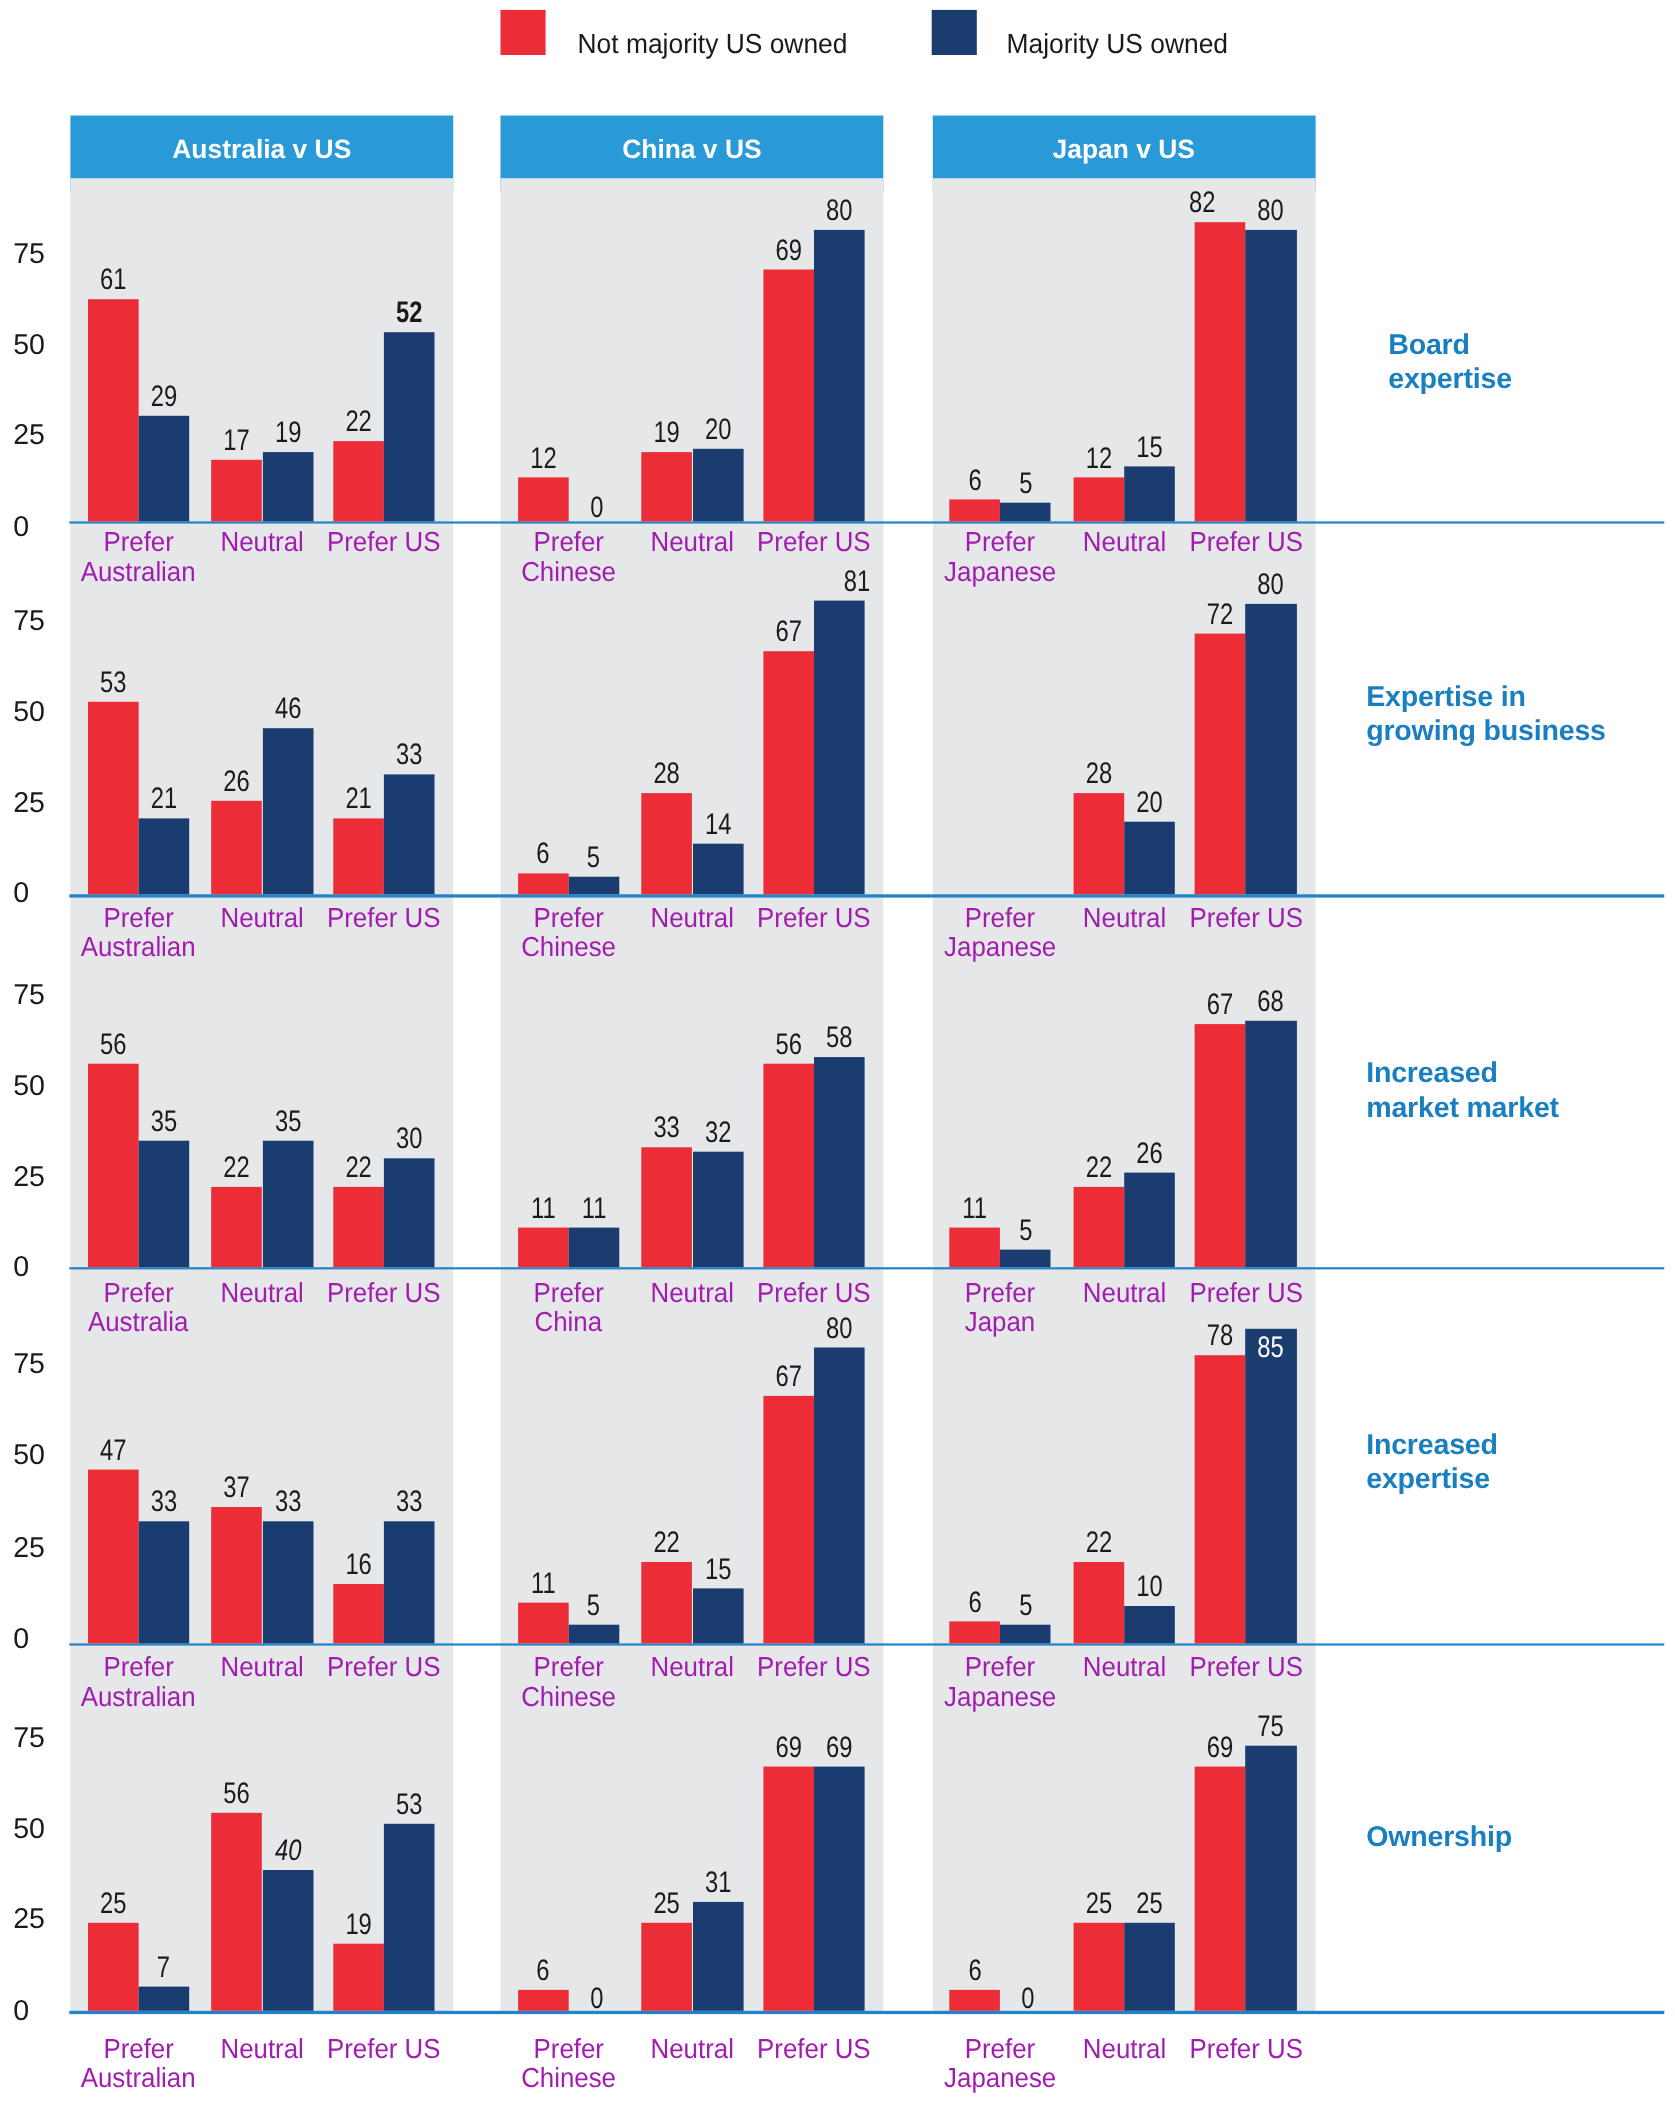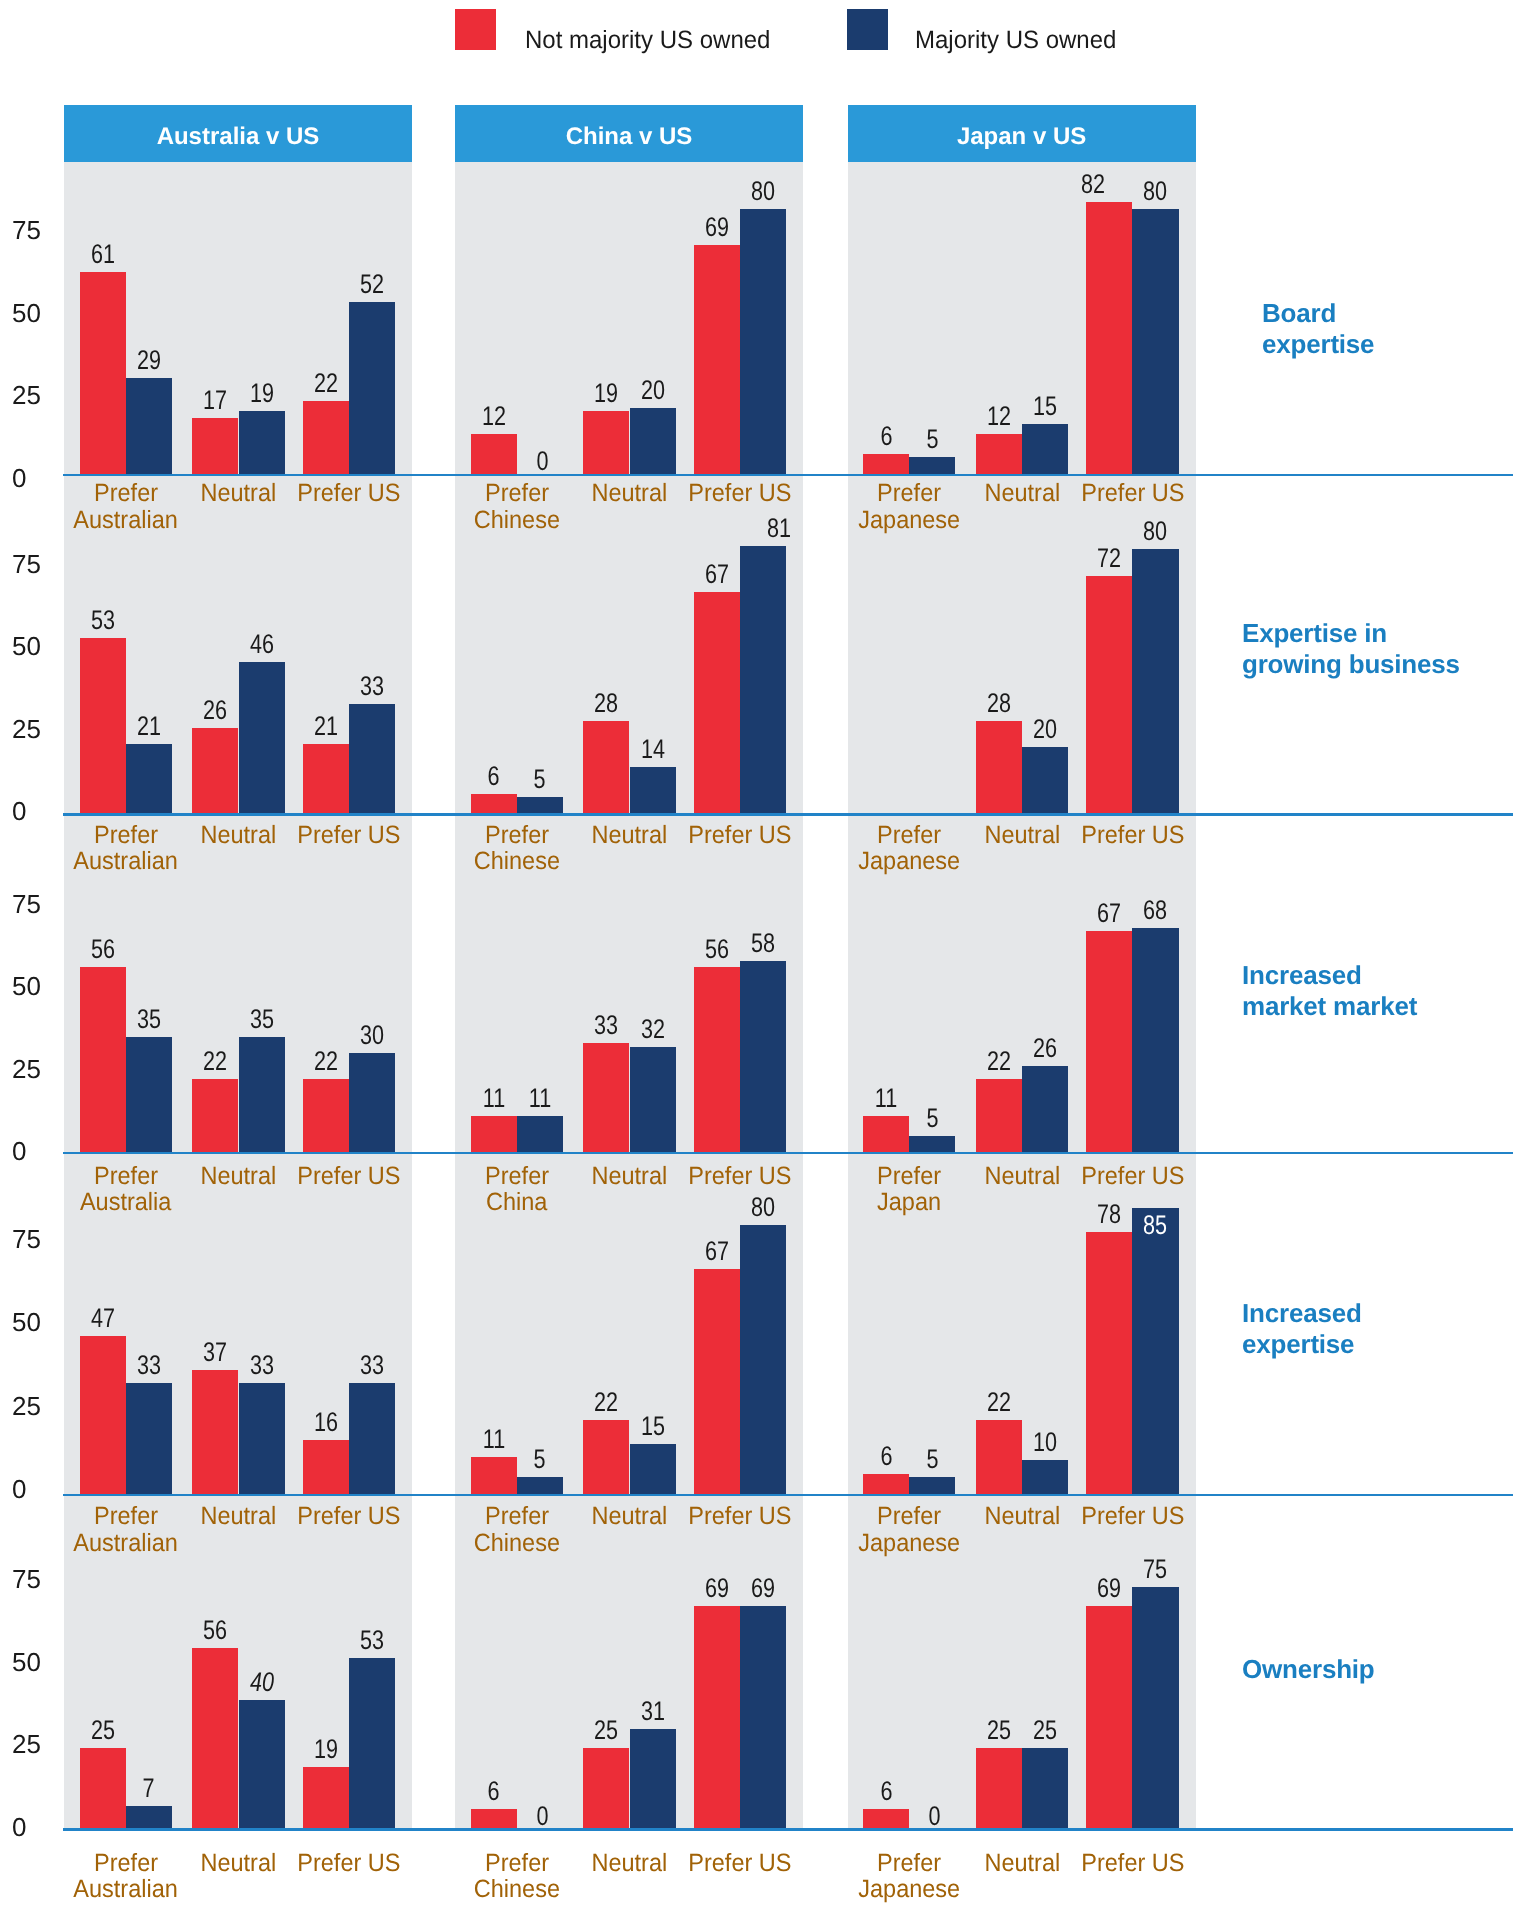--- a/index.html
+++ b/index.html
@@ -18,21 +18,21 @@
      font-weight:bold;font-size:24px;line-height:64px;text-align:center;margin-top:12px;}
   .panel-bg{position:absolute;background:#E5E7E9;}
   .axis-line{position:absolute;height:2.6px;background:#2183C8;left:63px;width:1450px;}
   .ytick{position:absolute;font-size:26px;line-height:26px;text-align:left;color:#1A1A1A;}
   .bar{position:absolute;}
   .bar.red{background:#EC2D38;}
   .bar.navy{background:#1B3C6E;}
   .vlabel{position:absolute;font-size:27px;line-height:27px;text-align:center;color:#1A1A1A;white-space:nowrap;}
   .vlabel > span{display:inline-block;transform:scaleX(0.80);transform-origin:center;}
   .vlabel.inside{color:#FFFFFF;}
-  .catlabel{position:absolute;font-size:25px;line-height:26.5px;text-align:center;color:#a16207;}
+  .catlabel{position:absolute;font-size:25px;line-height:26.5px;text-align:center;color:#a21caf;}
   .catlabel > span{display:inline-block;transform:scaleX(0.94);transform-origin:center;}
   .rowlabel{position:absolute;font-size:26px;line-height:31px;font-weight:bold;color:#1A7FC1;letter-spacing:-0.2px;}
 </style>
 </head>
 <body>
 
 <div id="legend">
   <div class="legend-swatch" style="left:455px;top:9px;background:#EC2D38"></div>
   <div class="legend-label" style="left:525px;top:27.5px"><span>Not majority US owned</span></div>
   <div class="legend-swatch" style="left:847px;top:9px;background:#1B3C6E"></div>
@@ -59,21 +59,21 @@
     <div class="vlabel" style="left: 105.7px; width: 86.2px; top: 346.865px;"><span>29</span></div>
     <div class="catlabel" style="left: 162.3px; width: 152.4px; top: 480.3px;"><span>Neutral</span></div>
     <div class="bar red" style="left: 192.3px; width: 46.2px; top: 417.645px; height: 56.355px;"></div>
     <div class="vlabel" style="left: 172.3px; width: 86.2px; top: 386.645px;"><span>17</span></div>
     <div class="bar navy" style="left: 238.5px; width: 46.2px; top: 411.015px; height: 62.985px;"></div>
     <div class="vlabel" style="left: 218.5px; width: 86.2px; top: 380.015px;"><span>19</span></div>
     <div class="catlabel" style="left: 272.6px; width: 152.4px; top: 480.3px;"><span>Prefer US</span></div>
     <div class="bar red" style="left: 302.6px; width: 46.2px; top: 401.07px; height: 72.93px;"></div>
     <div class="vlabel" style="left: 282.6px; width: 86.2px; top: 370.07px;"><span>22</span></div>
     <div class="bar navy" style="left: 348.8px; width: 46.2px; top: 301.62px; height: 172.38px;"></div>
-    <div class="vlabel" style="left: 328.8px; width: 86.2px; top: 270.62px;"><span>52</span></div>
+    <div class="vlabel" style="left: 328.8px; width: 86.2px; top: 270.62px; font-weight: bold;"><span>52</span></div>
     <div class="catlabel" style="left: 440.5px; width: 152.4px; top: 480.3px;"><span>Prefer</span><br><span>Chinese</span></div>
     <div class="bar red" style="left: 470.5px; width: 46.2px; top: 434.22px; height: 39.78px;"></div>
     <div class="vlabel" style="left: 450.5px; width: 86.2px; top: 403.22px;"><span>12</span></div>
     <div class="vlabel" style="left: 499.2px; width: 86.2px; top: 448px;"><span>0</span></div>
     <div class="catlabel" style="left: 553.3px; width: 152.4px; top: 480.3px;"><span>Neutral</span></div>
     <div class="bar red" style="left: 583.3px; width: 46.2px; top: 411.015px; height: 62.985px;"></div>
     <div class="vlabel" style="left: 563.3px; width: 86.2px; top: 380.015px;"><span>19</span></div>
     <div class="bar navy" style="left: 629.5px; width: 46.2px; top: 407.7px; height: 66.3px;"></div>
     <div class="vlabel" style="left: 609.5px; width: 86.2px; top: 376.7px;"><span>20</span></div>
     <div class="catlabel" style="left: 663.6px; width: 152.4px; top: 480.3px;"><span>Prefer US</span></div>

